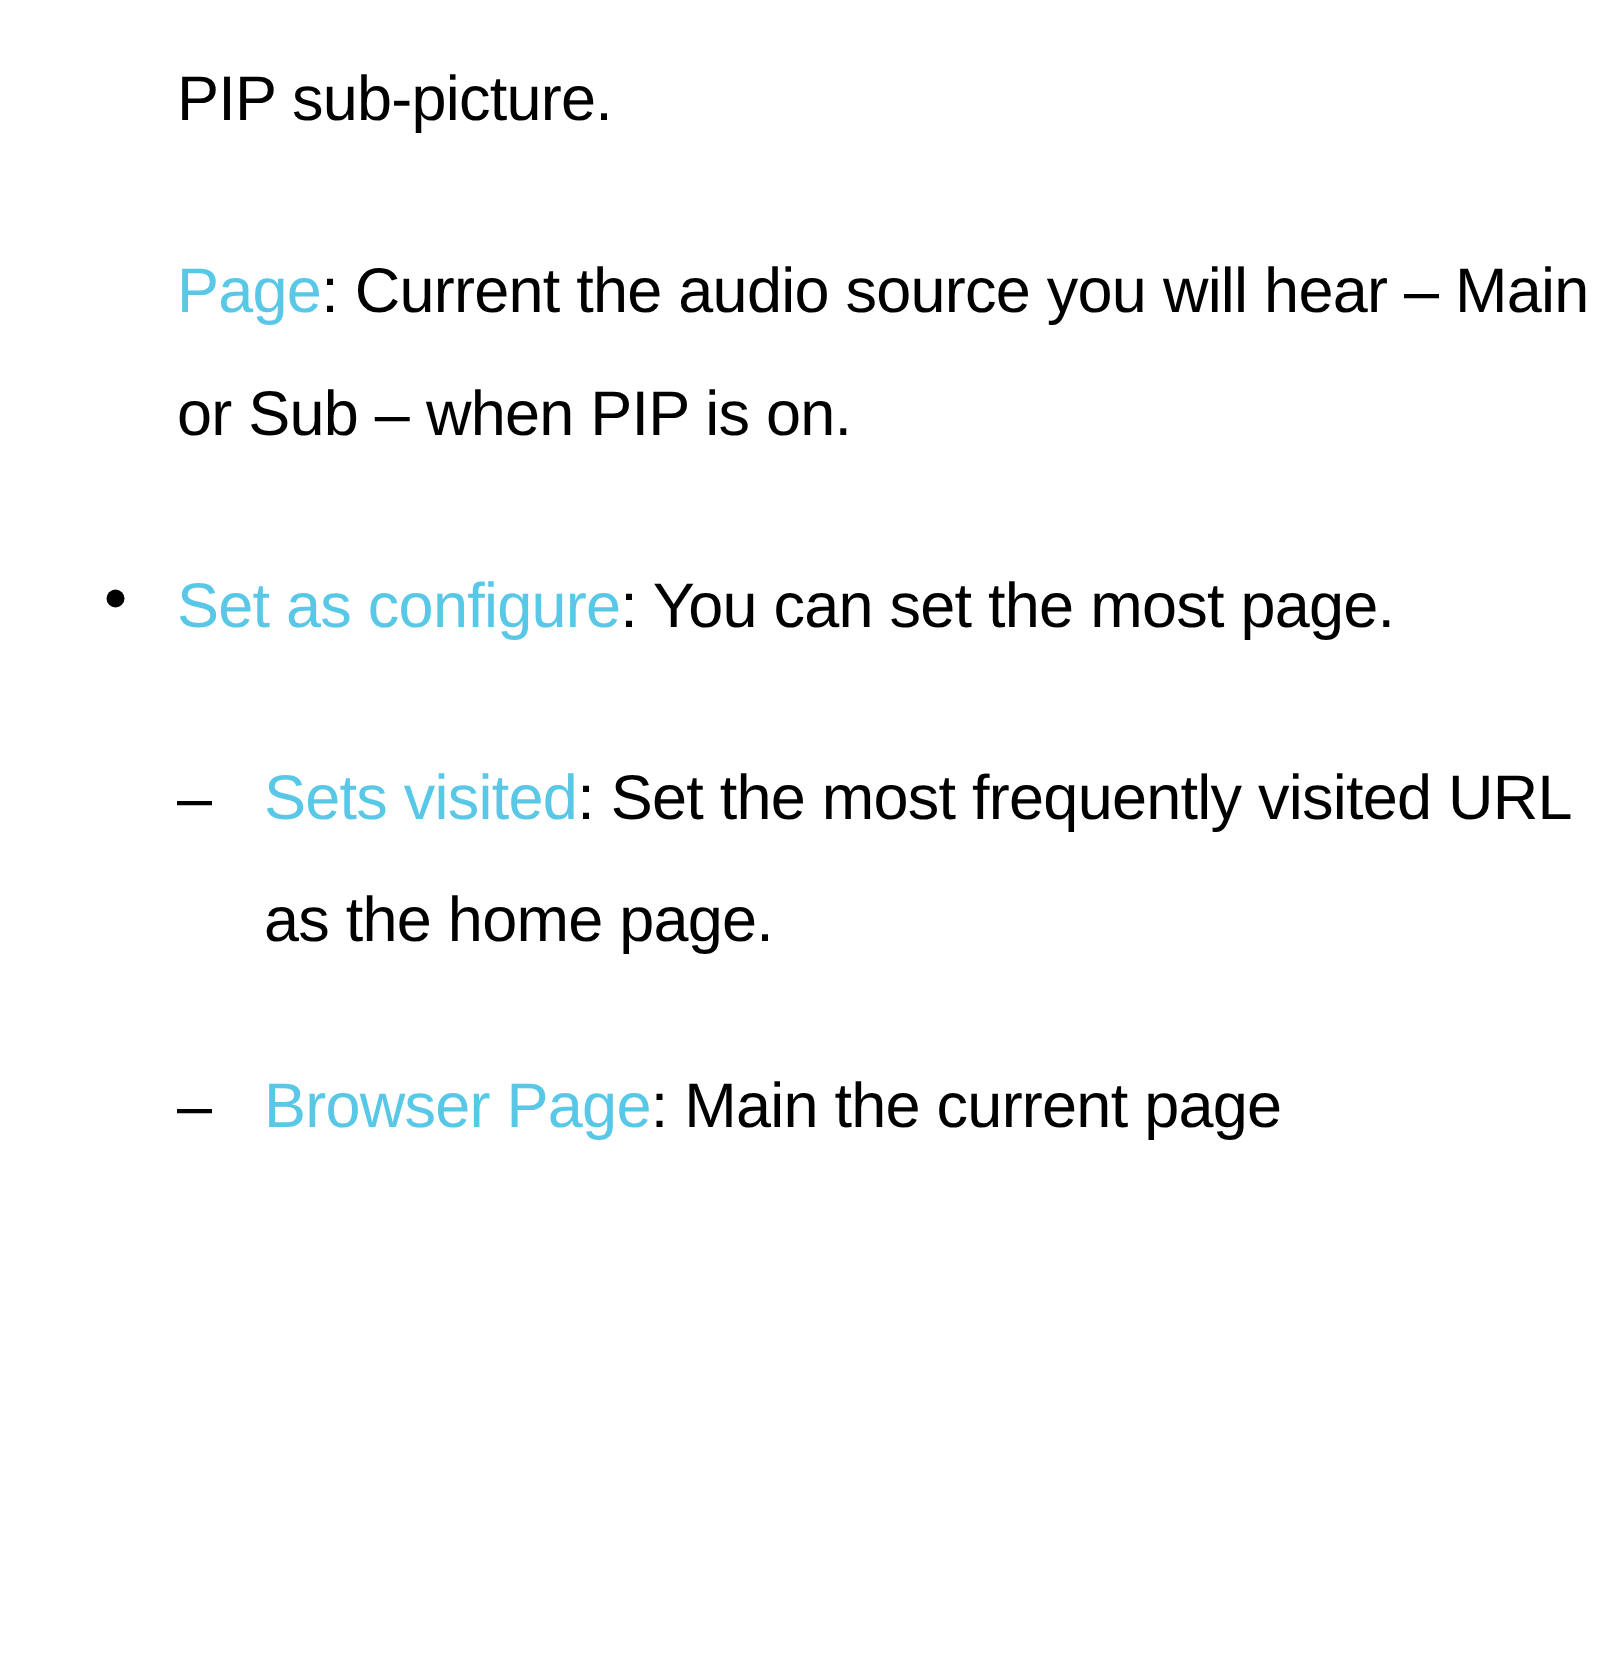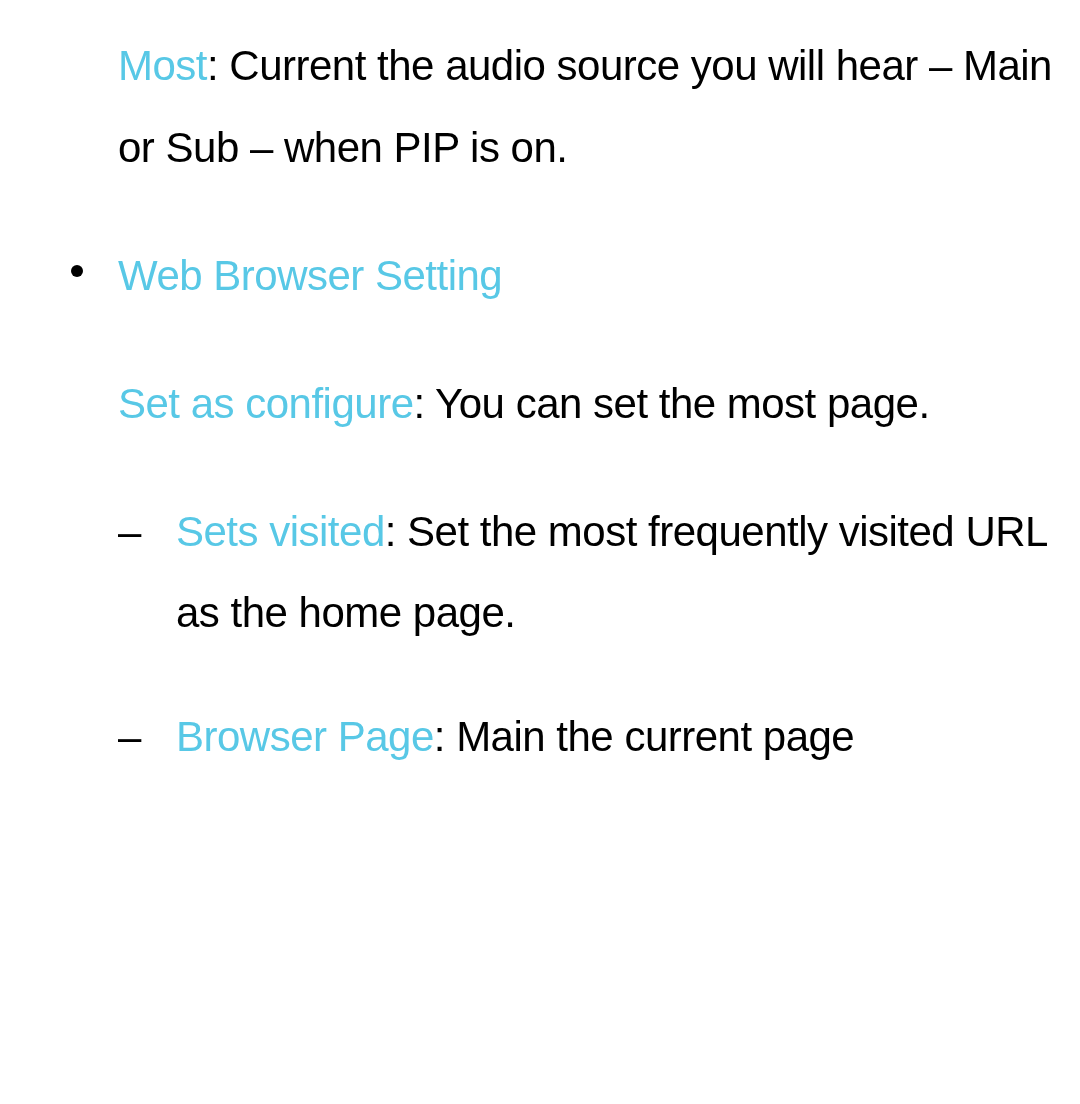--- a/index.html
+++ b/index.html
@@ -52,28 +52,28 @@
   }
   p.tight {
     margin-bottom: 42px;
   }
 </style>
 </head>
 <body>
 
 <div class="page">
 
+  <p class="col1">PIP sub-picture.</p>
 
   <p class="col1">
-    <span class="hl">Most</span><span>: Current the audio source you will hear – Main or Sub – when PIP is on.</span>
+    <span class="hl">Page</span><span>: Current the audio source you will hear – Main or Sub – when PIP is on.</span>
   </p>
 
   <p class="col1 bullet-row">
     <span class="disc"></span>
-    <span class="hl">Web Browser Setting</span>
   </p>
 
 
   <p class="col1">
     <span class="hl">Set as configure</span><span>: You can set the most page.</span>
   </p>
 
   <p class="col2 bullet-row tight">
     <span class="endash">–</span>
     <span class="hl">Sets visited</span><span>: Set the most frequently visited URL as the home page.</span>

